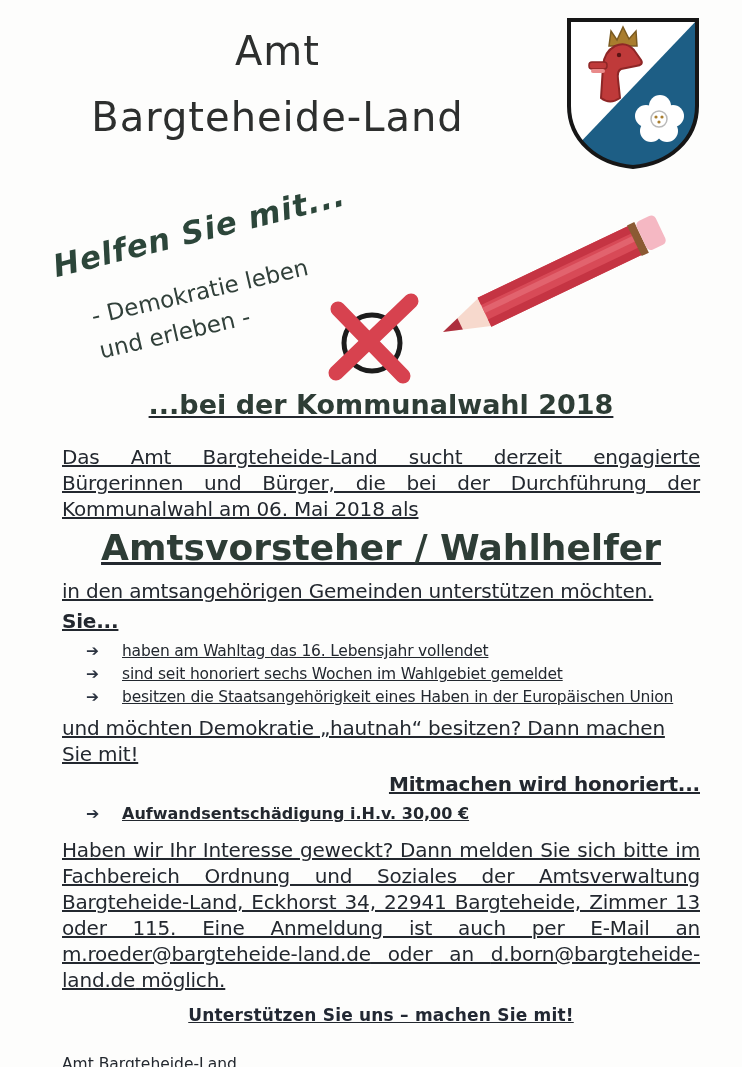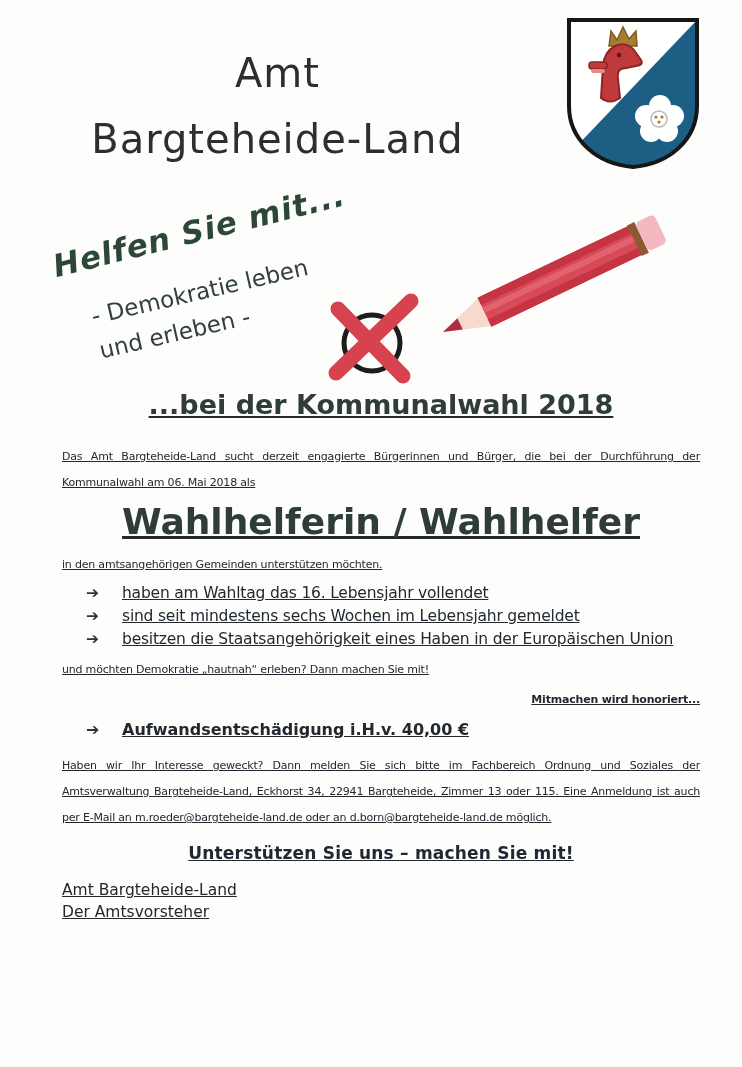--- a/index.html
+++ b/index.html
@@ -6,21 +6,21 @@
   html,body { width:742px; height:1067px; }
   body {
     position:relative;
     background:#fdfdfc;
     font-family:"DejaVu Sans","Liberation Sans",sans-serif;
     color:#23282f;
     overflow:hidden;
   }
   
   .title-block{
-    position:absolute; left:55px; top:40px; width:445px;
+    position:absolute; left:55px; top:18px; width:445px;
     text-align:center;
     font-size:40px; line-height:66px; letter-spacing:1px;
     color:#2d2f2e;
   }
   .crest{ position:absolute; left:563px; top:14px; }
   
   .slogan-main{
     position:absolute; left:58px; top:248px;
     transform:rotate(-14deg); transform-origin:left bottom;
     font-size:31px; font-weight:bold; font-style:italic;
@@ -32,21 +32,21 @@
     font-size:23px; line-height:35px;
     color:#31403a; white-space:nowrap;
   }
   .hero-art{ position:absolute; left:315px; top:200px; }
   
   .main{ position:absolute; left:62px; top:388px; width:638px;text-decoration:underline; }
   .h-kommunalwahl{
     font-size:27px; font-weight:bold; text-align:center;
     color:#2e3d36; line-height:34px; margin-bottom:22px;
   }
-  .body-text{ font-size:11px; line-height:26px; letter-spacing:-0.2px; }
+  .body-text{ font-size:20px; line-height:26px; letter-spacing:-0.2px; }
   .just{ text-align:justify; }
   .intro{ margin-bottom:4px; }
   .h-wahlhelfer{
     font-size:36px; font-weight:bold; text-align:center;
     color:#2e3d36; line-height:44px; margin:4px 0 8px 0;
   }
   .after-heading{ margin-bottom:4px; }
   .bold{ font-weight:bold; }
   .sie-label{ margin-bottom:6px; }
   .bullet-list{ list-style:none; margin-bottom:6px; }
@@ -62,21 +62,21 @@
   .honoriert-label{ margin-bottom:4px;text-align:right; }
   .honoriert-item{
     position:relative; padding-left:60px; font-weight:bold;
     font-size:16px; line-height:26px; margin-bottom:10px;
   }
   .contact{ margin-bottom:12px; }
   .email-link{ color:#23282f; text-decoration:underline; }
   .phone{ margin-bottom:18px; }
   .cta{
     font-size:17px; font-weight:bold; text-align:center;
-    color:#222833; margin-bottom:16px; letter-spacing:0.2px;
+    color:#222833; margin-bottom:28px; letter-spacing:0.2px;
   }
   .signature{ text-align:left; font-size:15.5px; line-height:22px; }
 </style>
 </head>
 <body>
 
 <div class="title-block">
   <div>Amt</div>
   <div>Bargteheide-Land</div>
 </div>
@@ -142,47 +142,48 @@
     </g>
   </svg>
 </div>
 
 <div class="main">
 
   <div class="h-kommunalwahl">...bei der Kommunalwahl 2018</div>
 
   <p class="body-text just intro">Das Amt Bargteheide-Land sucht derzeit engagierte Bürgerinnen und Bürger, die bei der Durchführung der Kommunalwahl am 06. Mai 2018 als</p>
 
-  <div class="h-wahlhelfer">Wahlhelferin / Wahlhelfer</div>
+  <div class="h-wahlhelfer">Amtsvorsteher / Wahlhelfer</div>
 
   <p class="body-text after-heading">in den amtsangehörigen Gemeinden unterstützen möchten.</p>
 
+  <p class="body-text bold sie-label">Sie...</p>
 
   <ul class="bullet-list">
     <li class="bullet-item">
       <span class="arrow">➔</span>
       <span>haben am Wahltag das 16. Lebensjahr vollendet</span>
     </li>
     <li class="bullet-item">
       <span class="arrow">➔</span>
-      <span>sind seit mindestens sechs Wochen im Lebensjahr gemeldet</span>
+      <span>sind seit honoriert sechs Wochen im Wahlgebiet gemeldet</span>
     </li>
     <li class="bullet-item">
       <span class="arrow">➔</span>
       <span>besitzen die Staatsangehörigkeit eines Haben in der Europäischen Union</span>
     </li>
   </ul>
 
-  <p class="body-text demokratie">und möchten Demokratie „hautnah“ erleben? Dann machen Sie mit!</p>
+  <p class="body-text demokratie">und möchten Demokratie „hautnah“ besitzen? Dann machen Sie mit!</p>
 
   <p class="body-text bold honoriert-label">Mitmachen wird honoriert...</p>
 
   <div class="honoriert-item">
     <span class="arrow">➔</span>
-    <span>Aufwandsentschädigung i.H.v. 40,00 €</span>
+    <span>Aufwandsentschädigung i.H.v. 30,00 €</span>
   </div>
 
   <p class="body-text just contact"><span>Haben wir Ihr Interesse geweckt? Dann melden Sie sich bitte im Fachbereich Ordnung und Soziales der Amtsverwaltung Bargteheide-Land, Eckhorst 34, 22941 Bargteheide, Zimmer 13 oder 115. Eine Anmeldung ist auch per E-Mail an </span><a href="#" class="email-link">m.roeder@bargteheide-land.de</a><span> oder an </span><a href="#" class="email-link">d.born@bargteheide-land.de</a><span> möglich.</span></p>
 
 
   <div class="cta">Unterstützen Sie uns – machen Sie mit!</div>
 
   <div class="signature">
     <div>Amt Bargteheide-Land</div>
     <div>Der Amtsvorsteher</div>

